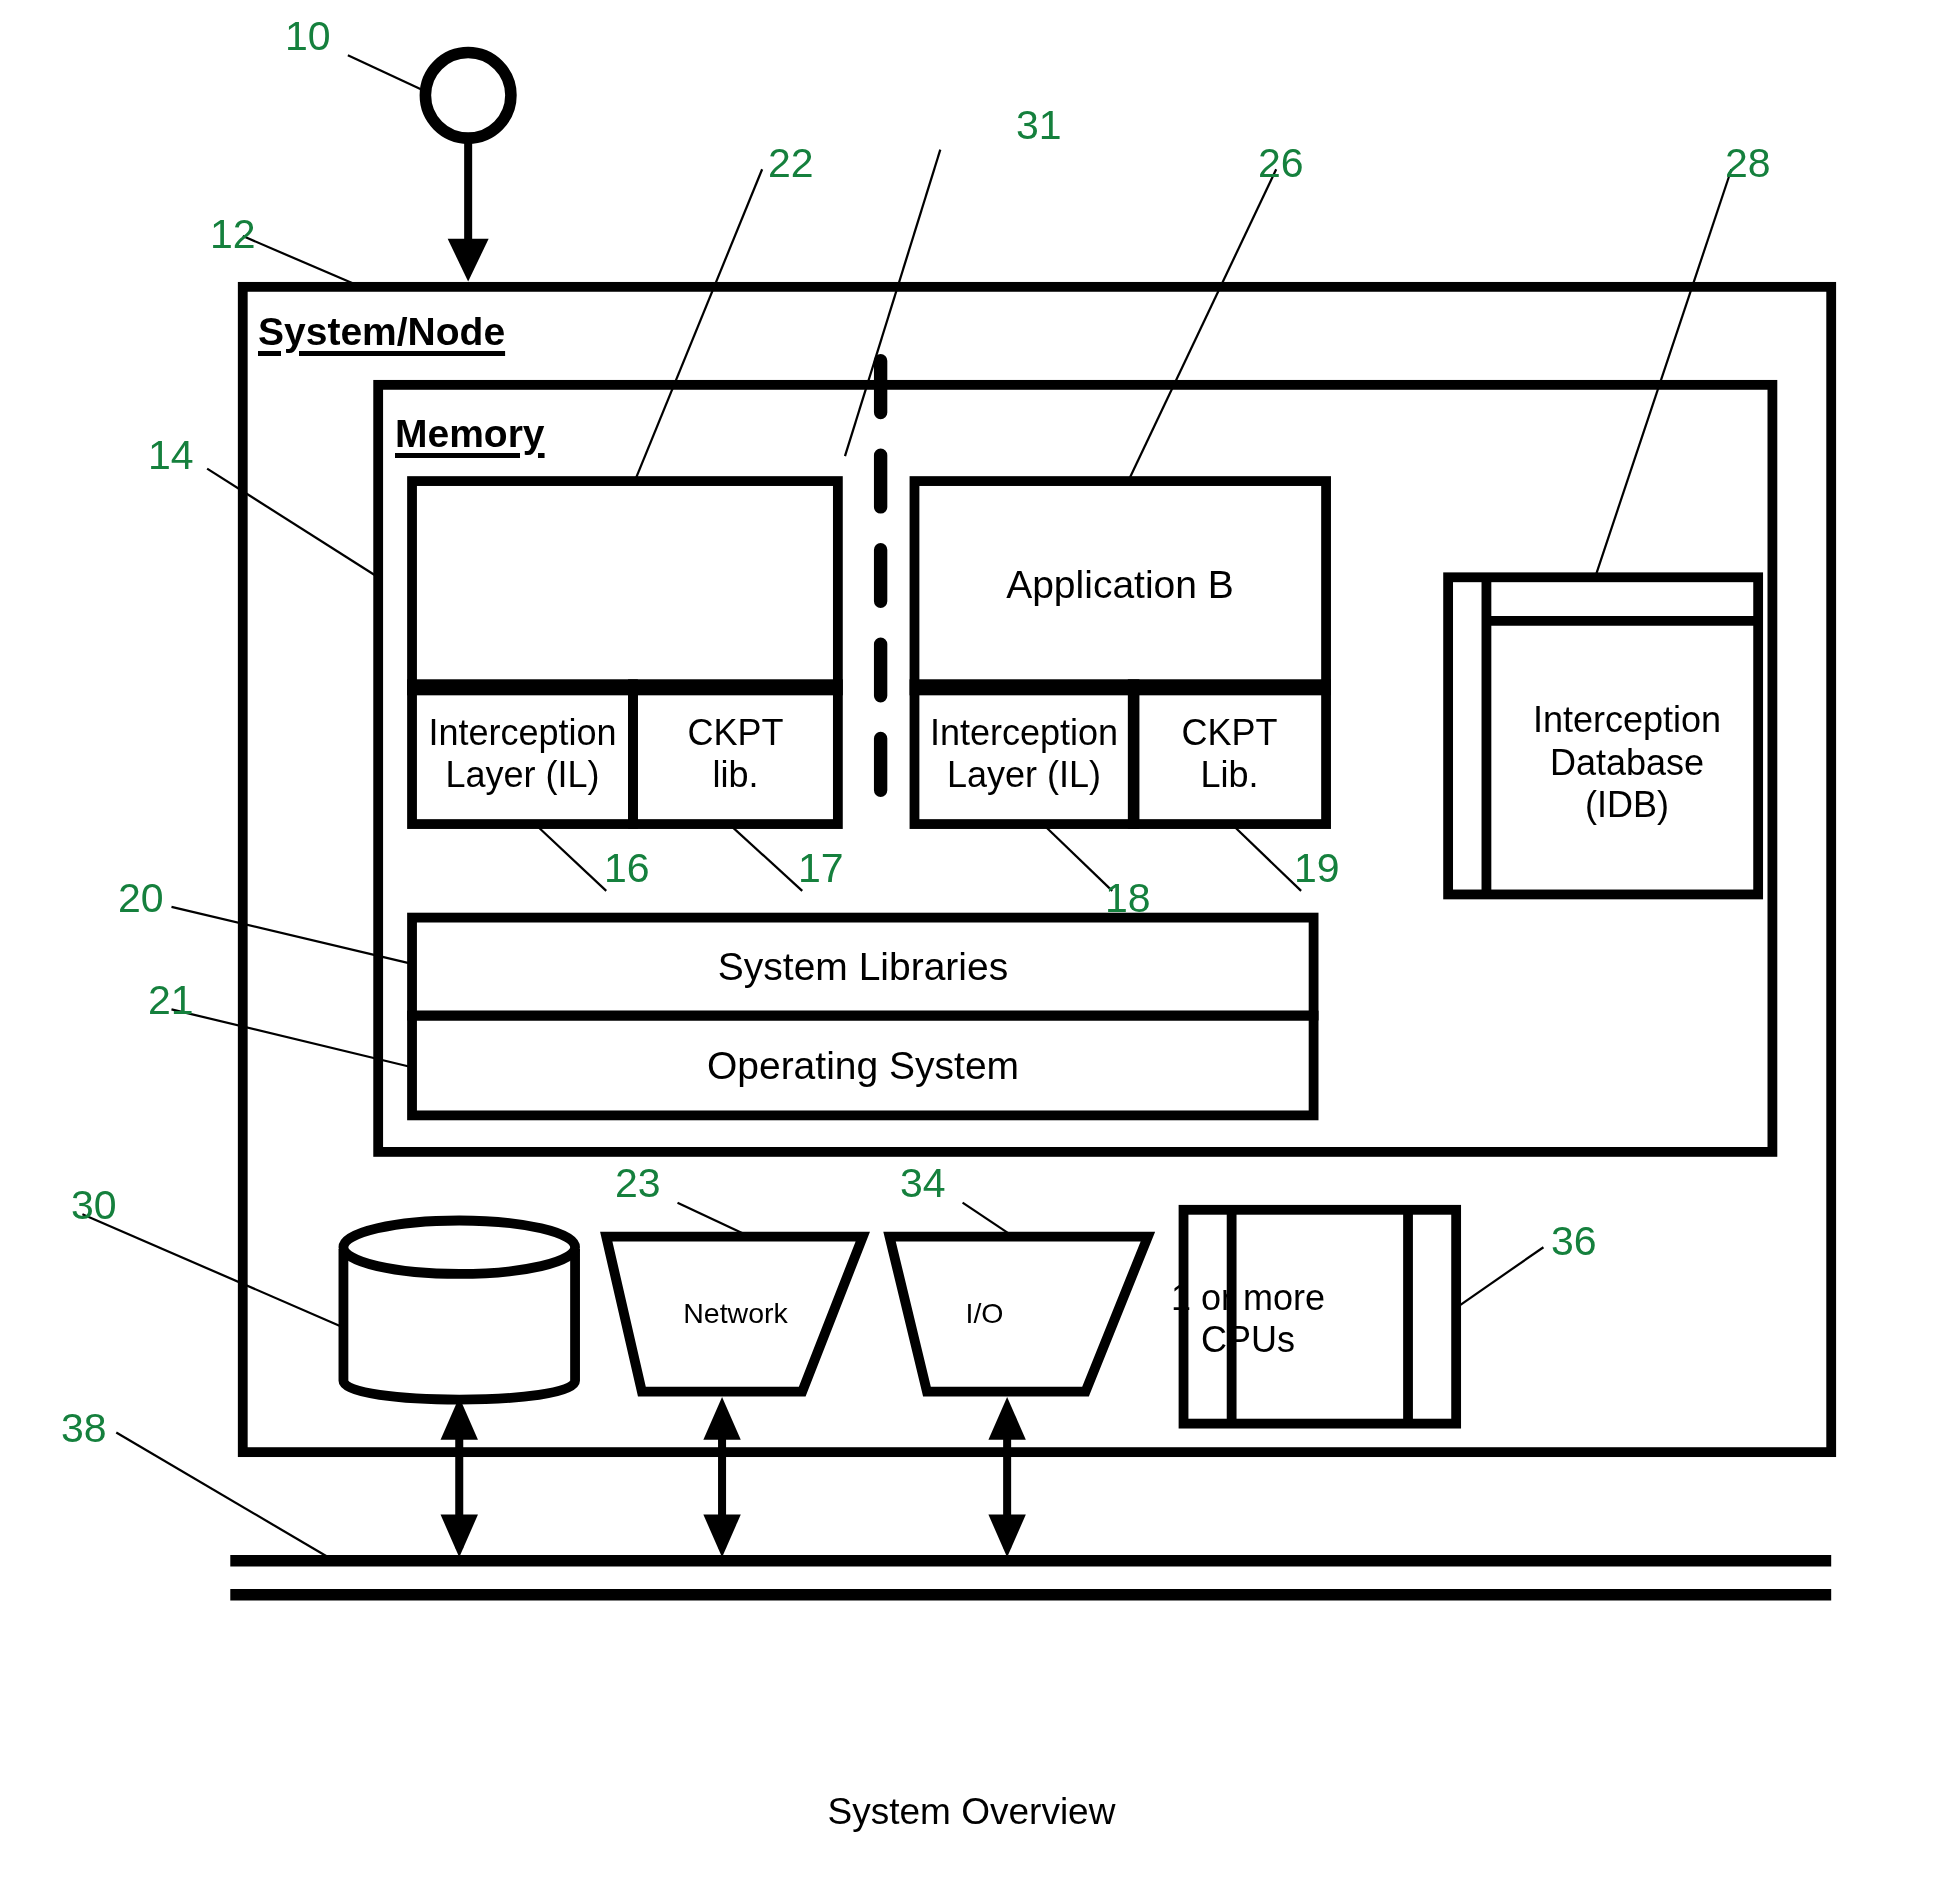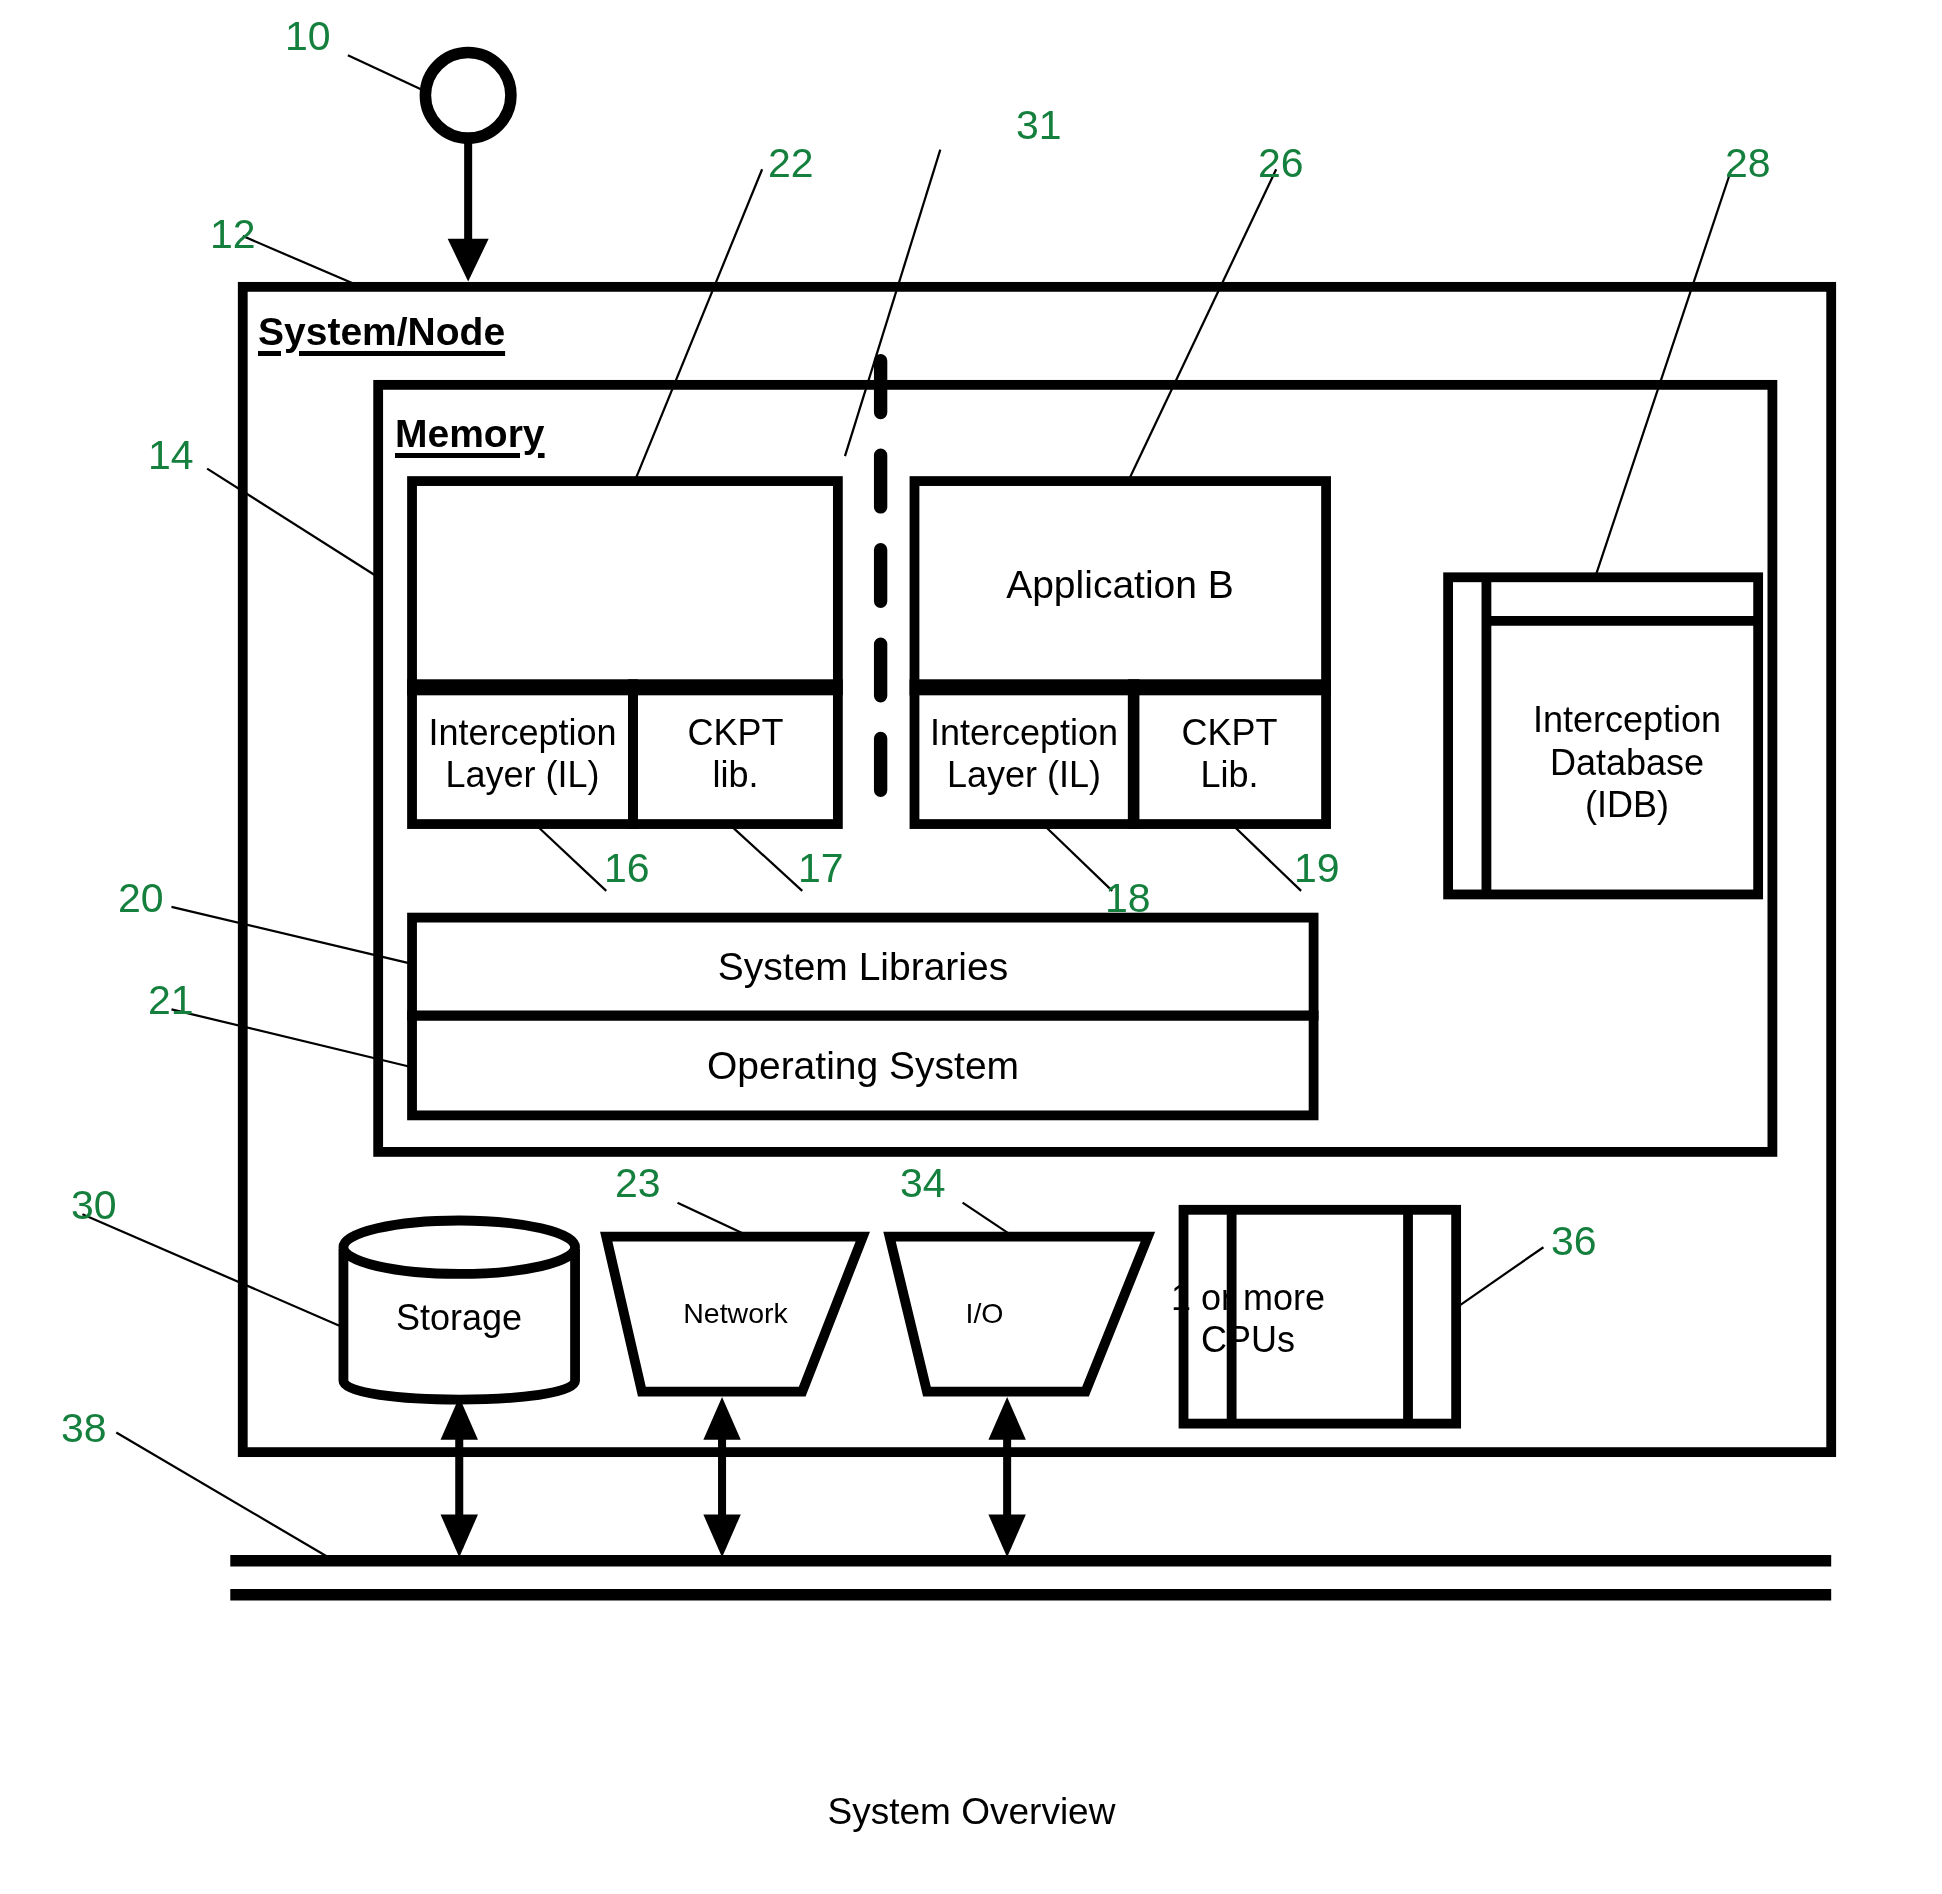--- a/index.html
+++ b/index.html
@@ -155,21 +155,20 @@
   <div class="boxtext" style="left:1133px; top:684px; width:193px; height:140px; font-size:36px;">CKPT
 Lib.</div>
 
   <div class="boxtext" style="left:1496px; top:631px; width:262px; height:264px; font-size:36px;">Interception
 Database
 (IDB)</div>
 
   <div class="boxtext" style="left:412px; top:918px; width:902px; height:98px; font-size:39px;">System Libraries</div>
   <div class="boxtext" style="left:412px; top:1016px; width:902px; height:100px; font-size:39px;">Operating System</div>
 
-  <div class="boxtext" style="left:343px; top:1265px; width:232px; height:107px; font-size:36px;">Storage</div>
   <div class="boxtext" style="left:624px; top:1265px; width:223px; height:98px; font-size:28.5px;">Network</div>
   <div class="boxtext" style="left:873px; top:1265px; width:223px; height:98px; font-size:28.5px;">I/O</div>
   <div class="boxtext" style="left:1160px; top:1230px; width:176px; height:178px; font-size:36px;">1 or more
 CPUs</div>
 
   <div class="lbl" style="left:285px; top:16px;">10</div>
   <div class="lbl" style="left:210px; top:214px;">12</div>
   <div class="lbl" style="left:148px; top:435px;">14</div>
   <div class="lbl" style="left:604px; top:848px;">16</div>
   <div class="lbl" style="left:798px; top:848px;">17</div>

